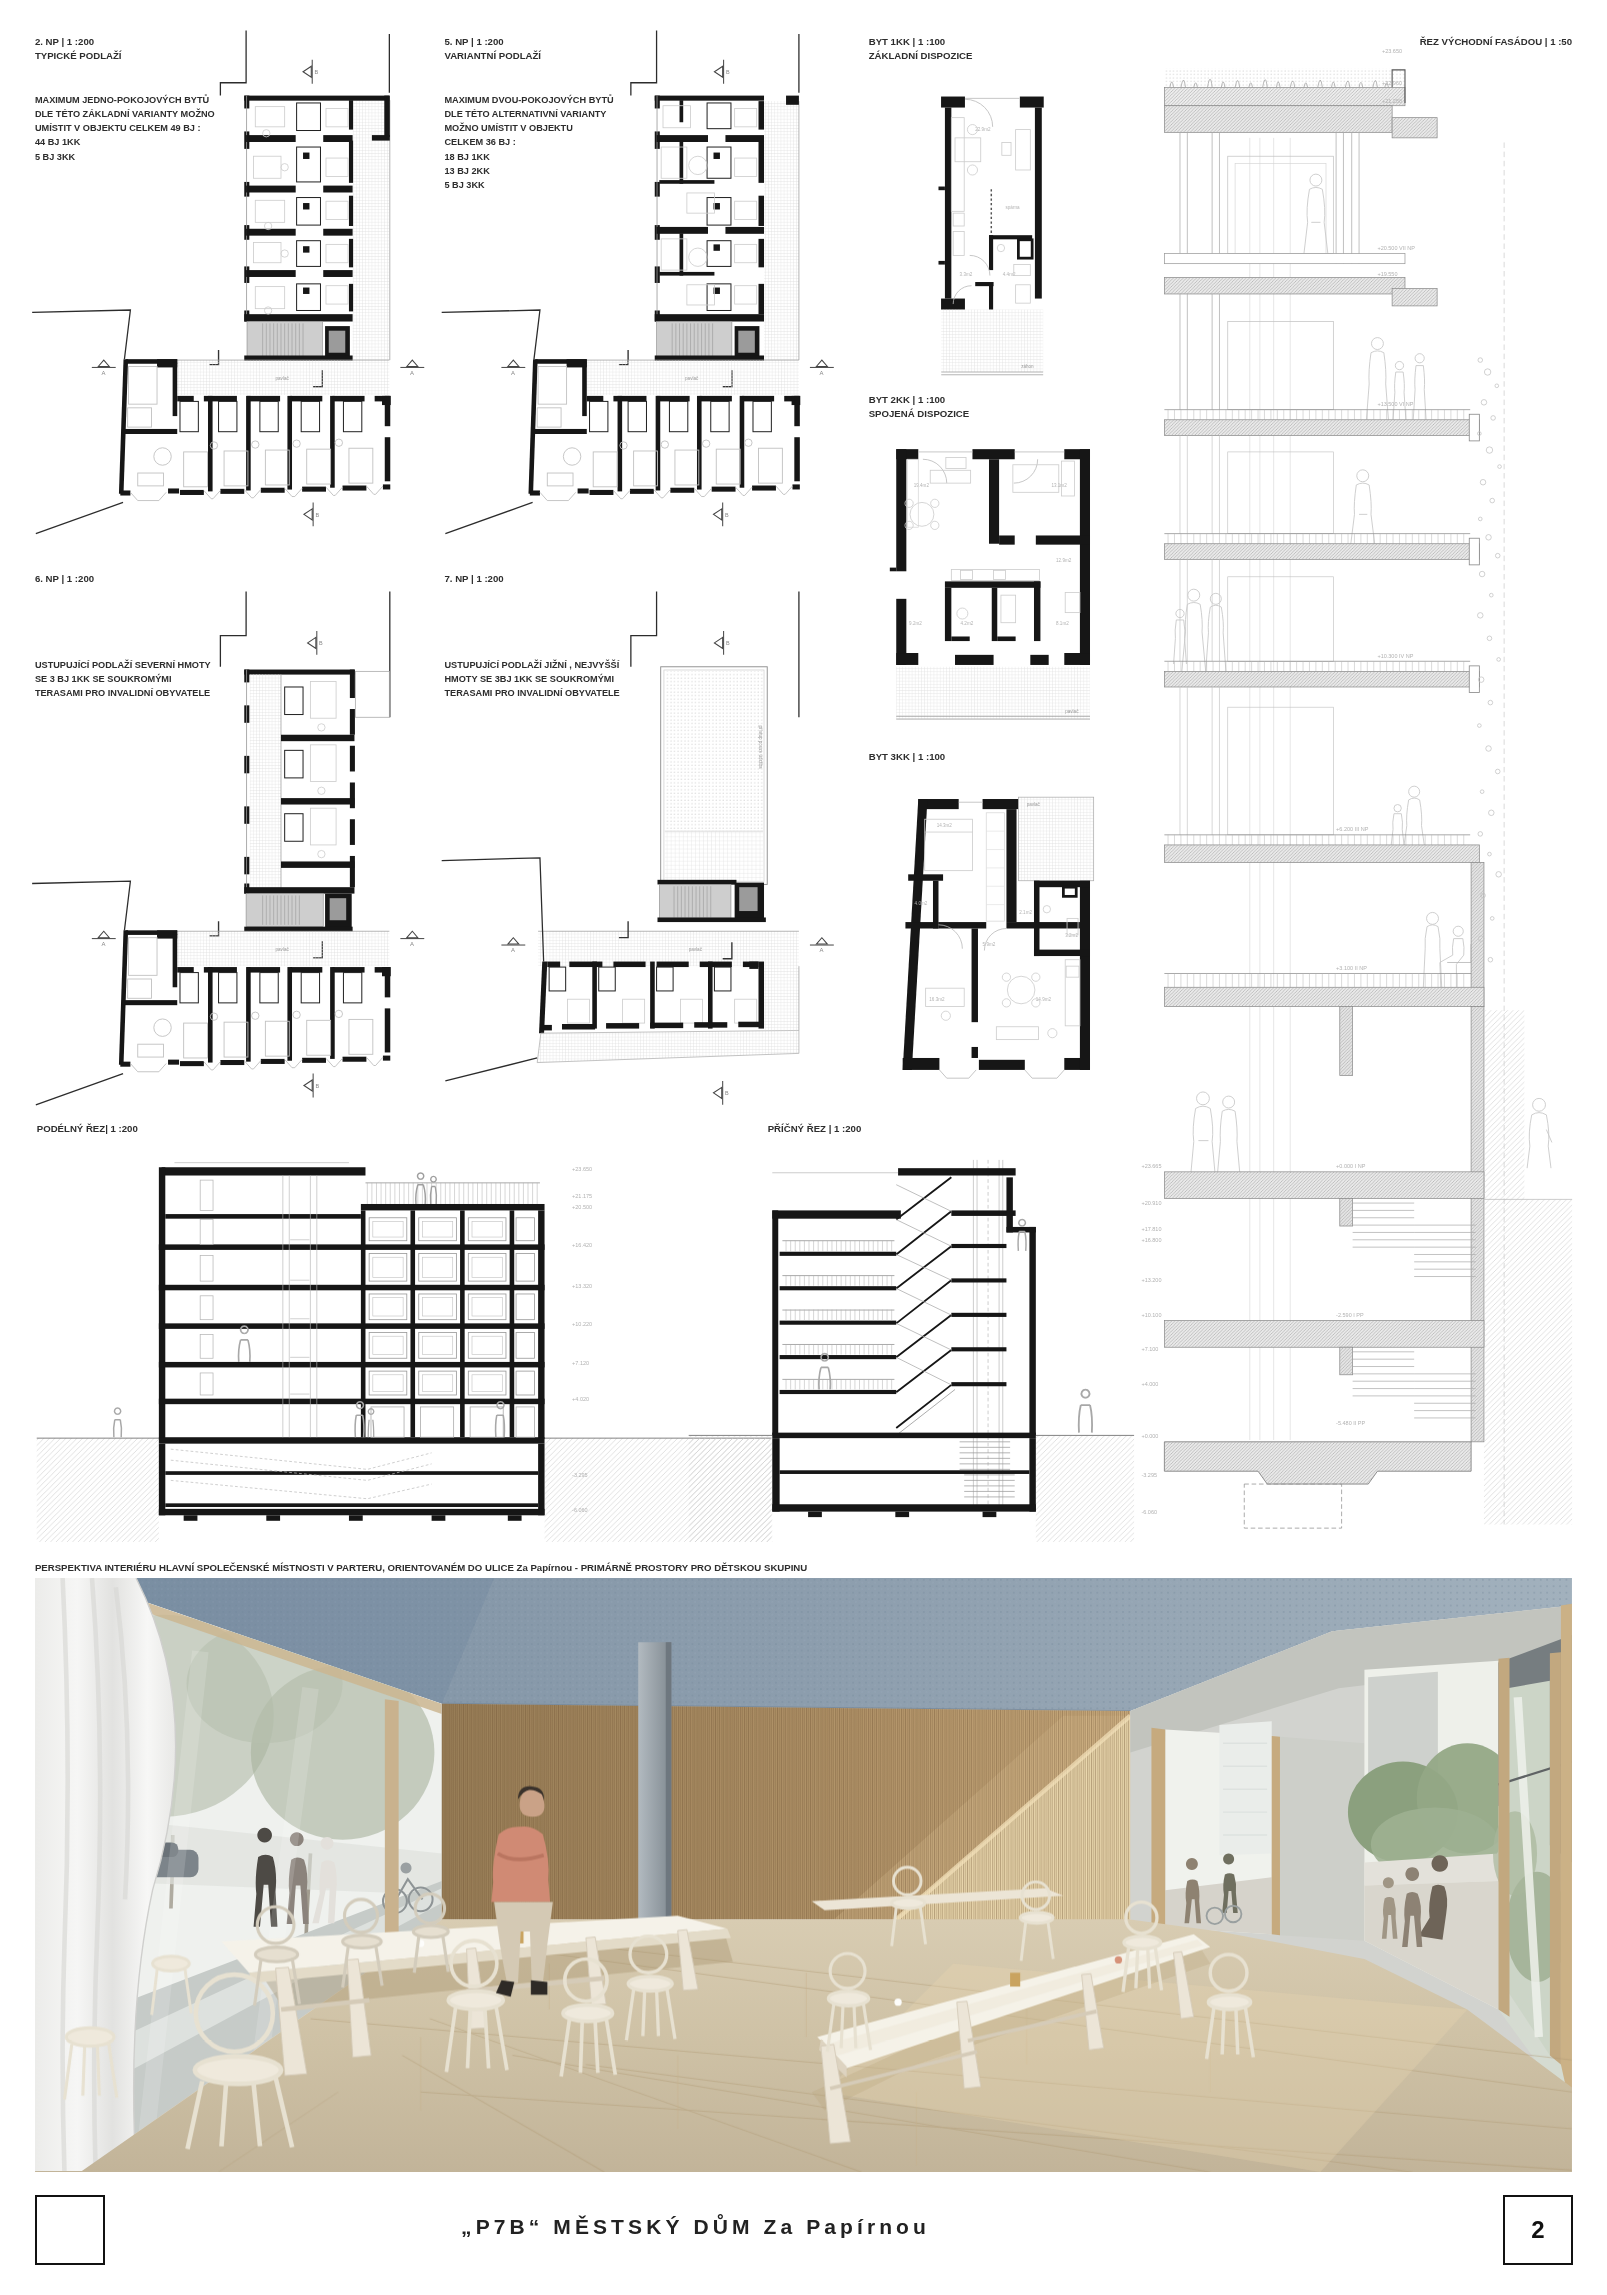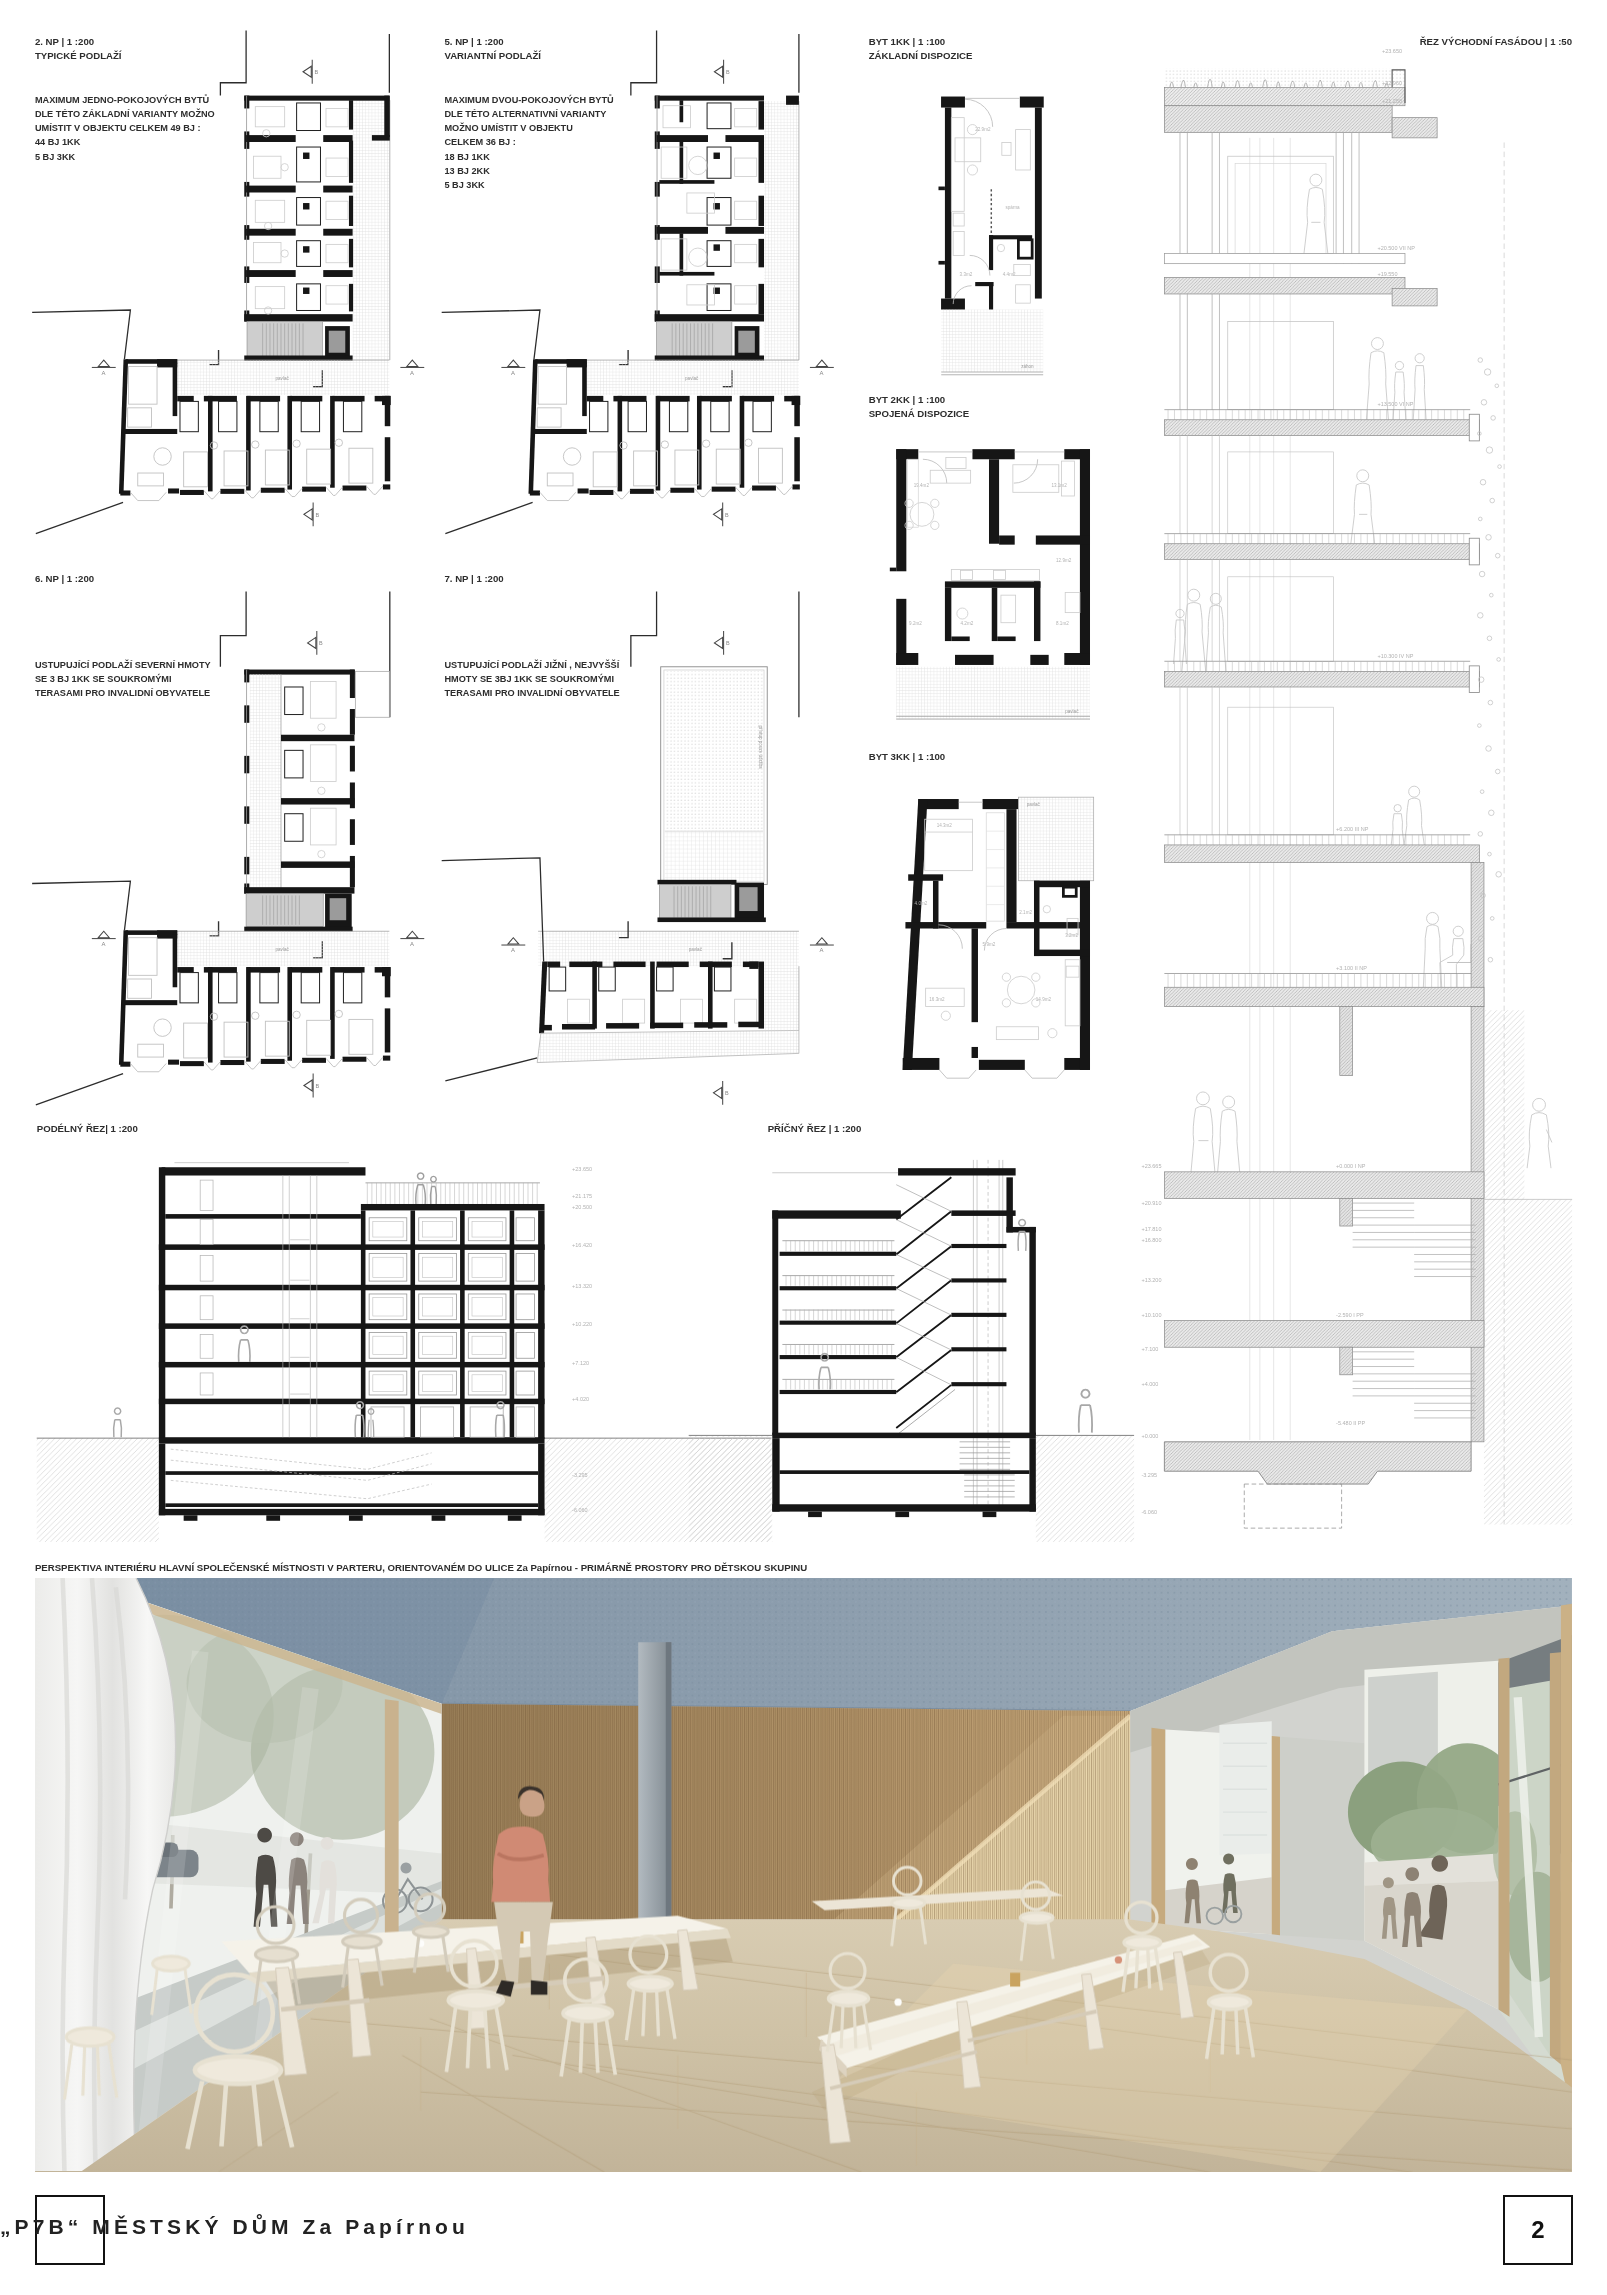--- a/index.html
+++ b/index.html
@@ -1514,16 +1514,16 @@
 <path d="M526 241q0 -15 15 -14t13 16q-1 -7 -3 -8q-7 -5 -13 -4t-12 10" fill="#3a322b"></path>
 <path d="M505 279q-8 34 -6 52l-2 22h64l-2 -24q2 -22 -6 -50q-12 -10 -24 -8q-14 -1 -24 8" fill="#d08a74"></path>
 <path d="M504 300q18 12 50 2" stroke="#ba7560" stroke-width="4" fill="none"></path>
 <path d="M500 353h64l-6 46q-3 28 -5 42h-12l-2 -56h-10l-3 56h-12q-6 -30 -8 -44z" fill="#d4c9b4"></path>
 <path d="M508 438l-6 14 16 4 4 -16M540 438l0 16 18 0 0 -14" fill="#2e2a26"></path>
 </g>
 </svg>
 
 <div class="abs" style="left:35px;top:2195px;width:66px;height:66px;border:2.8px solid #111;"></div>
 
-<div class="abs" style="left:0px;top:2215px;width:1391px;text-align:left;font-size:21px;font-weight:bold;letter-spacing:4.1px;color:#222;">„P7B“ MĚSTSKÝ DŮM Za Papírnou</div>
+<div class="abs" style="left:0px;top:2215px;width:1391px;text-align:center;font-size:21px;font-weight:bold;letter-spacing:4.1px;color:#222;">„P7B“ MĚSTSKÝ DŮM Za Papírnou</div>
 
 <div class="abs" style="left:1503px;top:2195px;width:66px;height:66px;border:2.8px solid #111;text-align:center;"><span style="font-size:24px;font-weight:bold;line-height:66px;color:#111;">2</span></div>
 
 
 </body></html>

